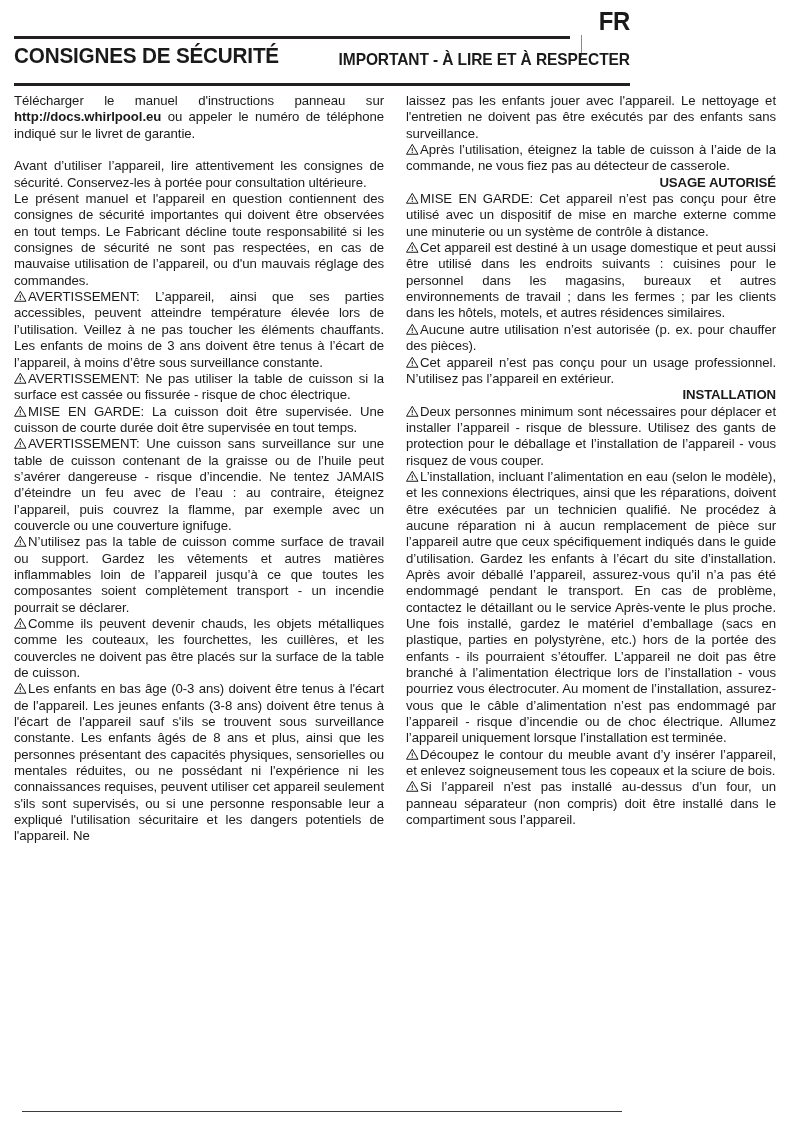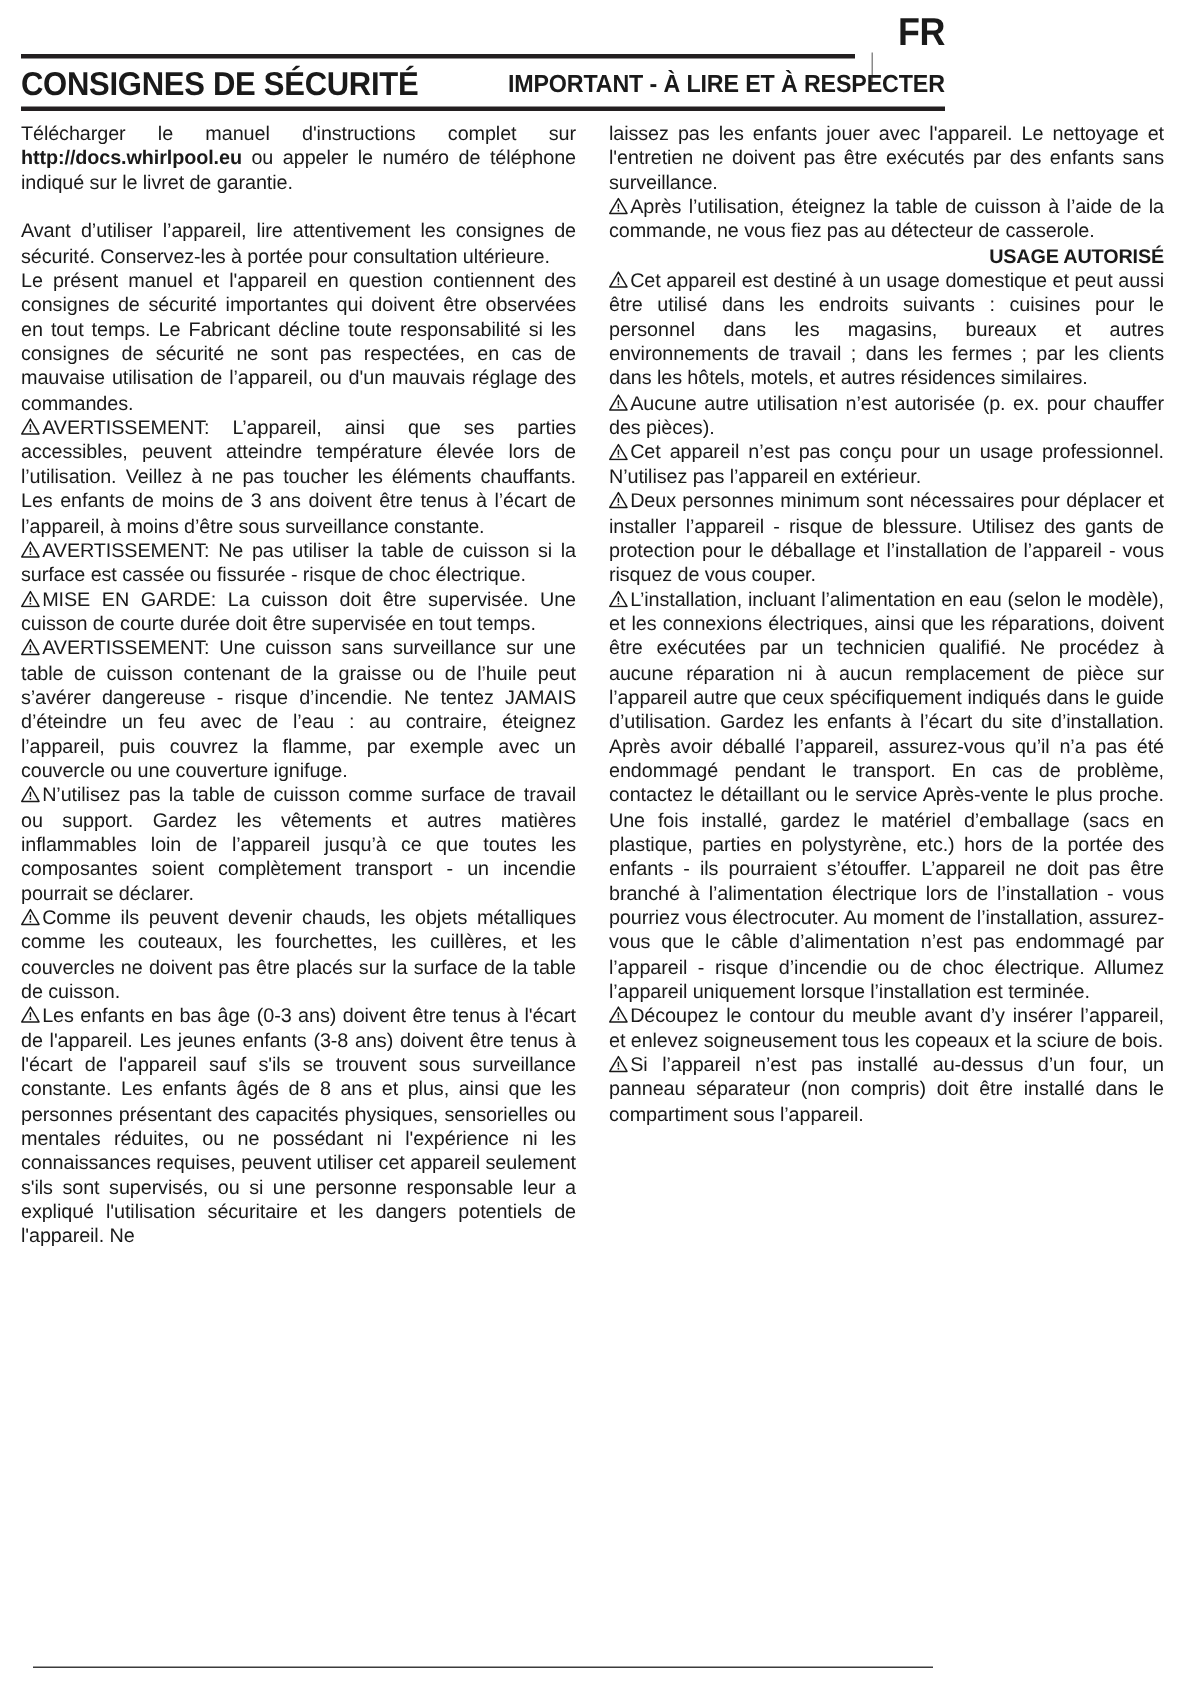--- a/index.html
+++ b/index.html
@@ -49,24 +49,24 @@
   .rule-top .tick {
     position: absolute;
     right: -12px;
     top: -1px;
     width: 1px;
     height: 22px;
     background: #8a8a8a;
   }
   .title-row {
     display: flex;
-    align-items: center;
+    align-items: flex-end;
     justify-content: space-between;
     padding-top: 4px;
-    padding-bottom: 2px;
+    padding-bottom: 14px;
   }
   .title-main {
     font-size: 22px;
     font-weight: bold;
     letter-spacing: -0.2px;
     transform: scaleX(0.94);
     transform-origin: left bottom;
     white-space: nowrap;
   }
   .title-sub {
@@ -147,21 +147,21 @@
     </div>
     <div class="title-row">
       <div class="title-main">CONSIGNES DE SÉCURITÉ</div>
       <div class="title-sub">IMPORTANT - À LIRE ET À RESPECTER</div>
     </div>
     <div class="rule-under"></div>
   </div>
 
   <div class="columns">
     <div class="col" id="col-left">
-        <p class="para"><span>Télécharger le manuel d'instructions complet sur </span><b class="url">http://docs.whirlpool.eu</b><span> ou appeler le numéro de téléphone indiqué sur le livret de garantie.</span></p>
+        <p class="para"><span>Télécharger le manuel d'instructions panneau sur </span><b class="url">http://docs.whirlpool.eu</b><span> ou appeler le numéro de téléphone indiqué sur le livret de garantie.</span></p>
         <p class="para spacer-before"><span>Avant d’utiliser l’appareil, lire attentivement les consignes de sécurité. Conservez-les à portée pour consultation ultérieure.</span></p>
         <p class="para"><span>Le présent manuel et l'appareil en question contiennent des consignes de sécurité importantes qui doivent être observées en tout temps. Le Fabricant décline toute responsabilité si les consignes de sécurité ne sont pas respectées, en cas de mauvaise utilisation de l’appareil, ou d'un mauvais réglage des commandes.</span></p>
         <p class="para"><span class="warn"><svg viewBox="0 0 24 22" xmlns="http://www.w3.org/2000/svg">
               <path d="M12 1.6 L23 20.6 L1 20.6 Z" fill="none" stroke="#1a1a1a" stroke-width="1.9" stroke-linejoin="round"></path>
               <rect x="11.05" y="8.2" width="1.9" height="6.6" fill="#1a1a1a"></rect>
               <rect x="11.05" y="16.2" width="1.9" height="2.0" fill="#1a1a1a"></rect>
             </svg></span><span>AVERTISSEMENT: L’appareil, ainsi que ses parties accessibles, peuvent atteindre température élevée lors de l’utilisation. Veillez à ne pas toucher les éléments chauffants. Les enfants de moins de 3 ans doivent être tenus à l’écart de l’appareil, à moins d’être sous surveillance constante.</span></p>
         <p class="para"><span class="warn"><svg viewBox="0 0 24 22" xmlns="http://www.w3.org/2000/svg">
               <path d="M12 1.6 L23 20.6 L1 20.6 Z" fill="none" stroke="#1a1a1a" stroke-width="1.9" stroke-linejoin="round"></path>
               <rect x="11.05" y="8.2" width="1.9" height="6.6" fill="#1a1a1a"></rect>
@@ -198,31 +198,37 @@
         <p class="para"><span class="warn"><svg viewBox="0 0 24 22" xmlns="http://www.w3.org/2000/svg">
               <path d="M12 1.6 L23 20.6 L1 20.6 Z" fill="none" stroke="#1a1a1a" stroke-width="1.9" stroke-linejoin="round"></path>
               <rect x="11.05" y="8.2" width="1.9" height="6.6" fill="#1a1a1a"></rect>
               <rect x="11.05" y="16.2" width="1.9" height="2.0" fill="#1a1a1a"></rect>
             </svg></span><span>Après l’utilisation, éteignez la table de cuisson à l’aide de la commande, ne vous fiez pas au détecteur de casserole.</span></p>
         <p class="heading"><span>USAGE AUTORISÉ</span></p>
         <p class="para"><span class="warn"><svg viewBox="0 0 24 22" xmlns="http://www.w3.org/2000/svg">
               <path d="M12 1.6 L23 20.6 L1 20.6 Z" fill="none" stroke="#1a1a1a" stroke-width="1.9" stroke-linejoin="round"></path>
               <rect x="11.05" y="8.2" width="1.9" height="6.6" fill="#1a1a1a"></rect>
               <rect x="11.05" y="16.2" width="1.9" height="2.0" fill="#1a1a1a"></rect>
+            </svg></span><span>MISE EN GARDE: Cet appareil n’est pas conçu pour être utilisé avec un dispositif de mise en marche externe comme une minuterie ou un système de contrôle à distance.</span></p>
+        <p class="para"><span class="warn"><svg viewBox="0 0 24 22" xmlns="http://www.w3.org/2000/svg">
+              <path d="M12 1.6 L23 20.6 L1 20.6 Z" fill="none" stroke="#1a1a1a" stroke-width="1.9" stroke-linejoin="round"></path>
+              <rect x="11.05" y="8.2" width="1.9" height="6.6" fill="#1a1a1a"></rect>
+              <rect x="11.05" y="16.2" width="1.9" height="2.0" fill="#1a1a1a"></rect>
             </svg></span><span>Cet appareil est destiné à un usage domestique et peut aussi être utilisé dans les endroits suivants : cuisines pour le personnel dans les magasins, bureaux et autres environnements de travail ; dans les fermes ; par les clients dans les hôtels, motels, et autres résidences similaires.</span></p>
         <p class="para"><span class="warn"><svg viewBox="0 0 24 22" xmlns="http://www.w3.org/2000/svg">
               <path d="M12 1.6 L23 20.6 L1 20.6 Z" fill="none" stroke="#1a1a1a" stroke-width="1.9" stroke-linejoin="round"></path>
               <rect x="11.05" y="8.2" width="1.9" height="6.6" fill="#1a1a1a"></rect>
               <rect x="11.05" y="16.2" width="1.9" height="2.0" fill="#1a1a1a"></rect>
             </svg></span><span>Aucune autre utilisation n’est autorisée (p. ex. pour chauffer des pièces).</span></p>
         <p class="para"><span class="warn"><svg viewBox="0 0 24 22" xmlns="http://www.w3.org/2000/svg">
               <path d="M12 1.6 L23 20.6 L1 20.6 Z" fill="none" stroke="#1a1a1a" stroke-width="1.9" stroke-linejoin="round"></path>
               <rect x="11.05" y="8.2" width="1.9" height="6.6" fill="#1a1a1a"></rect>
               <rect x="11.05" y="16.2" width="1.9" height="2.0" fill="#1a1a1a"></rect>
             </svg></span><span>Cet appareil n’est pas conçu pour un usage professionnel. N’utilisez pas l’appareil en extérieur.</span></p>
+        <p class="heading"><span>INSTALLATION</span></p>
         <p class="para"><span class="warn"><svg viewBox="0 0 24 22" xmlns="http://www.w3.org/2000/svg">
               <path d="M12 1.6 L23 20.6 L1 20.6 Z" fill="none" stroke="#1a1a1a" stroke-width="1.9" stroke-linejoin="round"></path>
               <rect x="11.05" y="8.2" width="1.9" height="6.6" fill="#1a1a1a"></rect>
               <rect x="11.05" y="16.2" width="1.9" height="2.0" fill="#1a1a1a"></rect>
             </svg></span><span>Deux personnes minimum sont nécessaires pour déplacer et installer l’appareil - risque de blessure. Utilisez des gants de protection pour le déballage et l’installation de l’appareil - vous risquez de vous couper.</span></p>
         <p class="para"><span class="warn"><svg viewBox="0 0 24 22" xmlns="http://www.w3.org/2000/svg">
               <path d="M12 1.6 L23 20.6 L1 20.6 Z" fill="none" stroke="#1a1a1a" stroke-width="1.9" stroke-linejoin="round"></path>
               <rect x="11.05" y="8.2" width="1.9" height="6.6" fill="#1a1a1a"></rect>
               <rect x="11.05" y="16.2" width="1.9" height="2.0" fill="#1a1a1a"></rect>
             </svg></span><span>L’installation, incluant l’alimentation en eau (selon le modèle), et les connexions électriques, ainsi que les réparations, doivent être exécutées par un technicien qualifié. Ne procédez à aucune réparation ni à aucun remplacement de pièce sur l’appareil autre que ceux spécifiquement indiqués dans le guide d’utilisation. Gardez les enfants à l’écart du site d’installation. Après avoir déballé l’appareil, assurez-vous qu’il n’a pas été endommagé pendant le transport. En cas de problème, contactez le détaillant ou le service Après-vente le plus proche. Une fois installé, gardez le matériel d’emballage (sacs en plastique, parties en polystyrène, etc.) hors de la portée des enfants - ils pourraient s’étouffer. L’appareil ne doit pas être branché à l’alimentation électrique lors de l’installation - vous pourriez vous électrocuter. Au moment de l’installation, assurez-vous que le câble d’alimentation n’est pas endommagé par l’appareil - risque d’incendie ou de choc électrique. Allumez l’appareil uniquement lorsque l’installation est terminée.</span></p>

